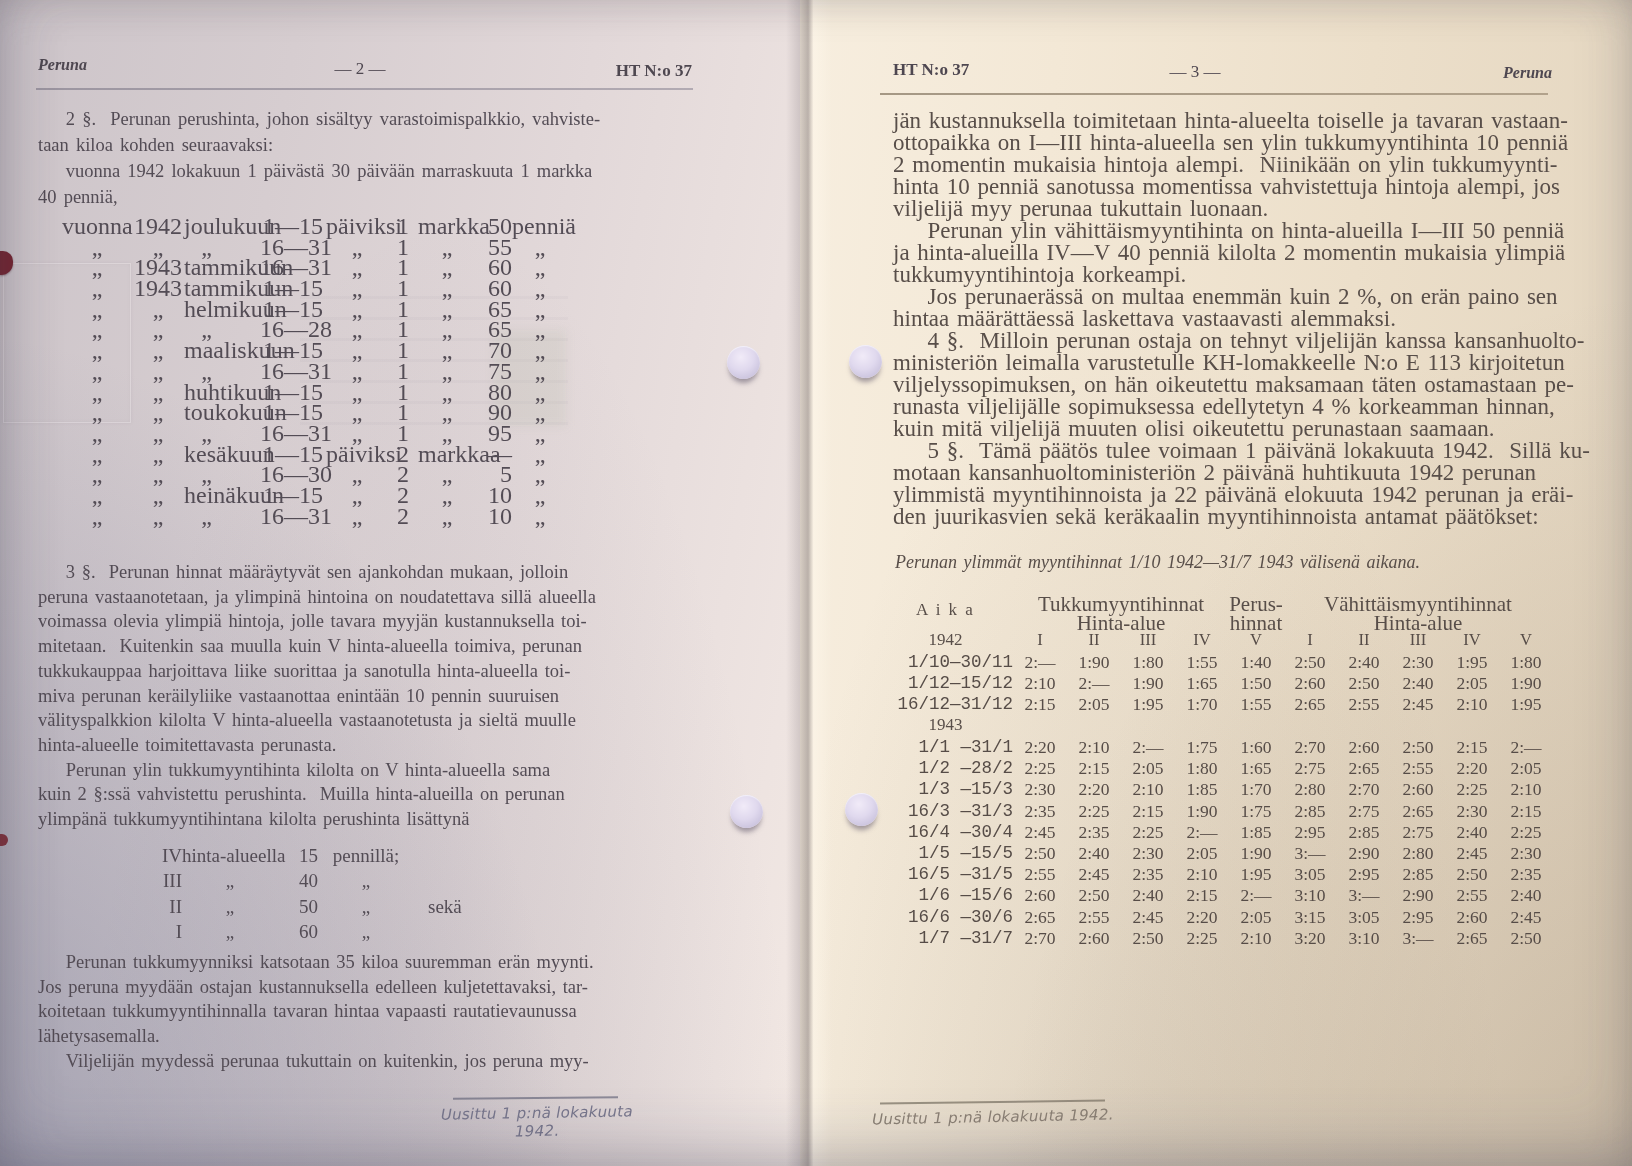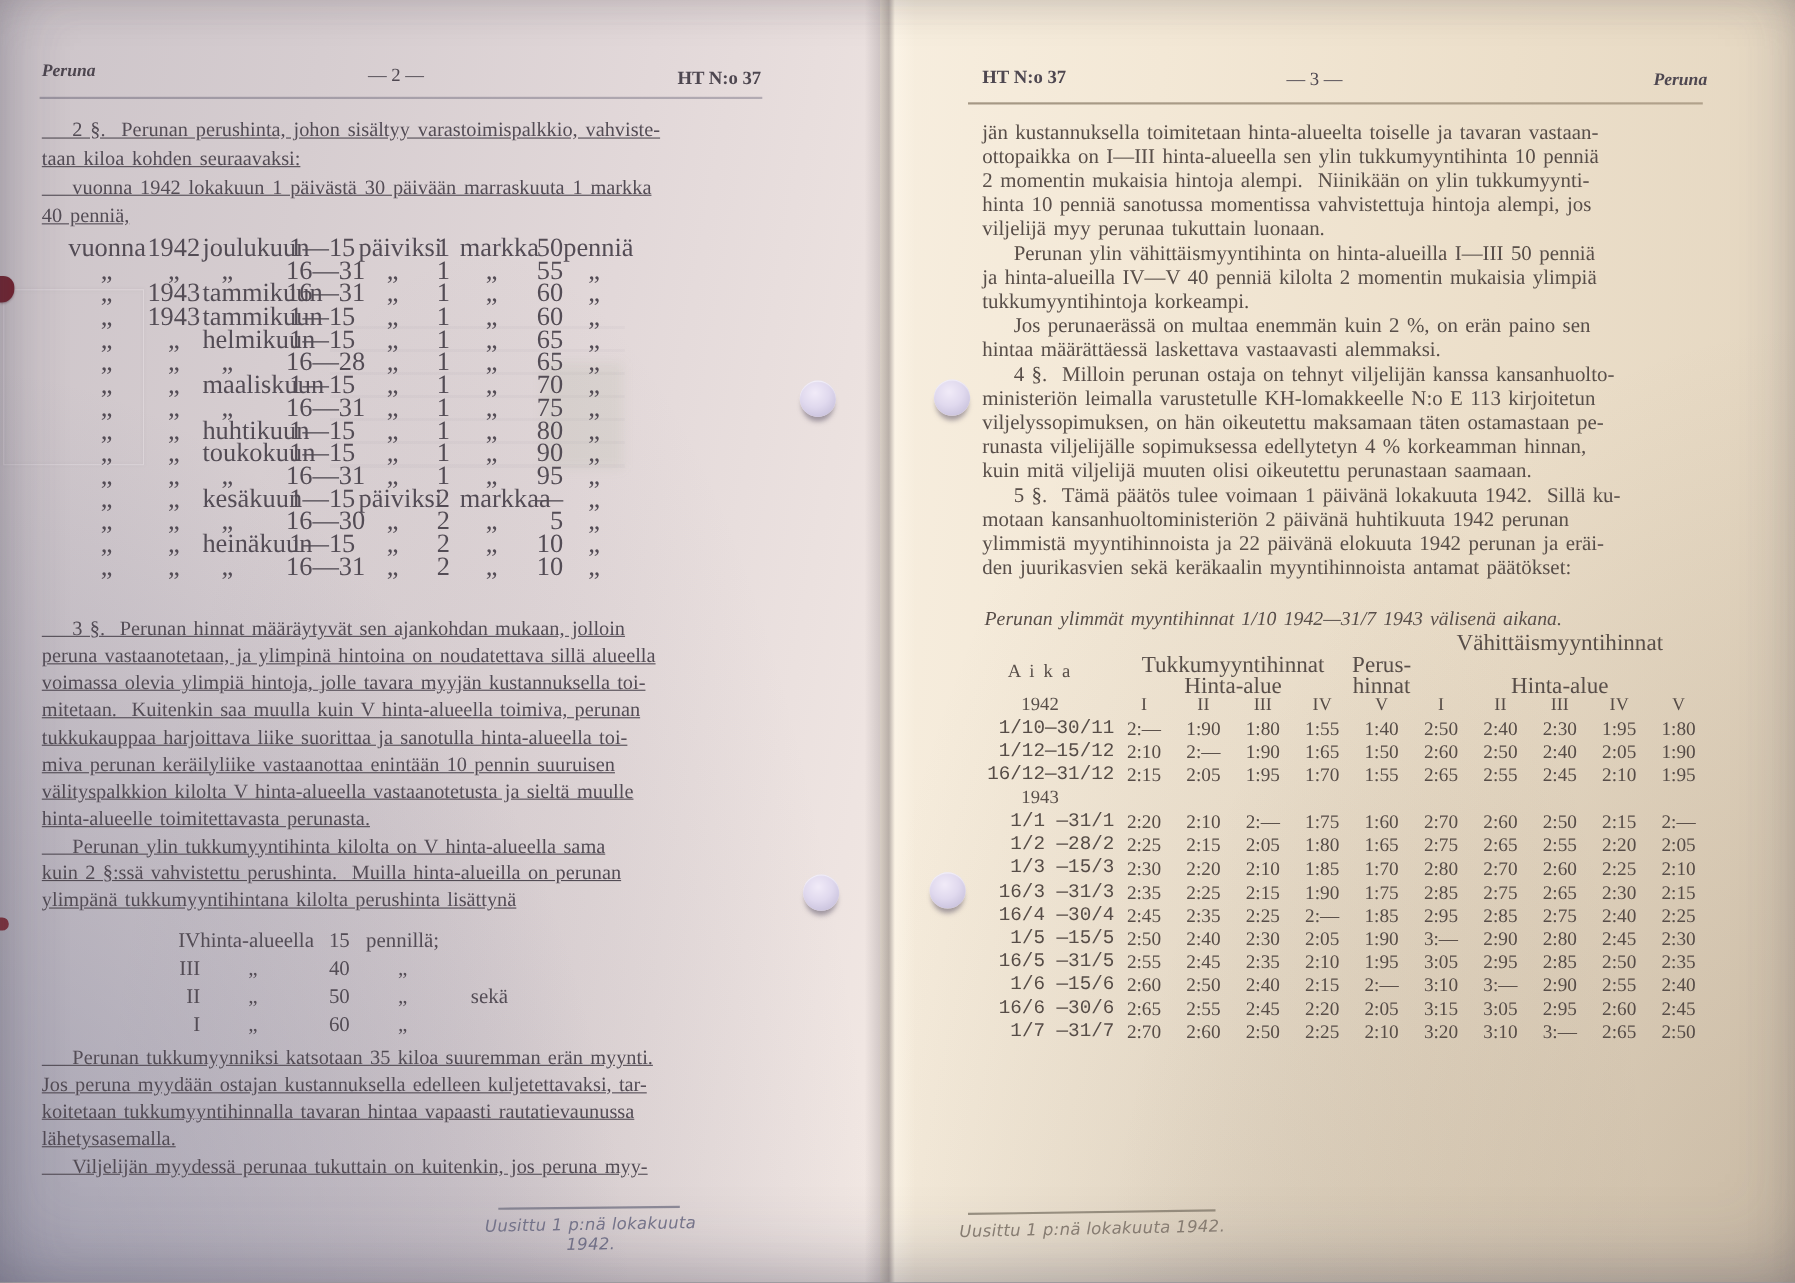--- a/index.html
+++ b/index.html
@@ -42,21 +42,21 @@
     border:1px solid rgba(247,242,246,.55); opacity:.5;
     box-shadow:0 0 3px rgba(128,118,128,.28), inset 0 0 3px rgba(128,118,128,.22); }
   .ghost-lines { position:absolute; left:300px; top:296px; width:268px; height:130px; opacity:.8;
     background:repeating-linear-gradient(180deg, rgba(108,102,124,.055) 0 3px, rgba(0,0,0,0) 3px 21px); }
   .smudge { position:absolute; left:494px; top:330px; width:72px; height:96px;
     background:rgba(128,150,108,.09); filter:blur(5px); }
 
   .hdr, .blk, .cap, .grp, .ftxt, .yearlab { position:absolute; }
   .hdr { font-size:17px; color:#4e4750; }
   .blk { white-space:pre; }
-  .page-left  .blk { color:#534c55;text-decoration:underline; }
+  .page-left  .blk { color:#534c55; }
   .page-right .blk { color:#584e49; }
 
   
   .hl-peruna { left:38px; top:56px; font-size:16px; font-weight:bold; font-style:italic; }
   .hl-page   { left:290px; top:59px; width:140px; text-align:center; }
   .hl-ht     { left:552px; top:61px; width:140px; text-align:right; font-weight:bold; }
   .rule-left { position:absolute; left:36px; top:88px; width:657px; height:2px;
                background:linear-gradient(90deg,#8f8996,#a59ea8); opacity:.8; }
 
   
@@ -88,27 +88,27 @@
   #l-zones { position:absolute; left:140px; top:845px; font-size:19px; color:#534c55; }
   .zn-row { height:25.3px; white-space:pre; }
   .zn-row span { display:inline-block; vertical-align:top; }
   .zc0 { width:42px; text-align:right; }
   .zc1 { width:96px; text-align:center; }
   .zc2 { width:40px; text-align:right; }
   .zc3 { width:96px; text-align:center; }
   .zc4 { width:70px; text-align:left; padding-left:14px; }
 
   
-  #r-body { left:93px; top:110px; font-size:19px; line-height:22px; word-spacing:2px; }
+  #r-body { left:93px; top:110px; font-size:23px; line-height:22px; word-spacing:2px; }
   #r-caption { position:absolute; left:95px; top:552px; font-size:18px; font-style:italic;
                color:#584e49; word-spacing:2px; }
   .grp { font-size:21px; color:#584e49; text-align:center; }
   .g-tukku { left:213px; width:216px; top:592px; }
   .g-perus1{ left:402px; width:108px; top:592px; }
-  .g-vah   { left:483px; width:270px; top:572px; }
+  .g-vah   { left:483px; width:270px; top:592px; }
   .g-ha1   { left:213px; width:216px; top:611px; }
   .g-perus2{ left:402px; width:108px; top:611px; }
   .g-ha2   { left:483px; width:270px; top:611px; }
   .g-aika  { left:78px;  width:135px; top:600px; font-size:17px; letter-spacing:2px; }
   .yearlab { width:135px; left:78px; text-align:center; font-size:17px; color:#584e49; }
   .y-1942  { top:630px; }
   .y-1943  { top:715px; }
 
   .rtbl { position:absolute; left:78px; color:#564c47; }
   #r-cols   { top:630px; }

